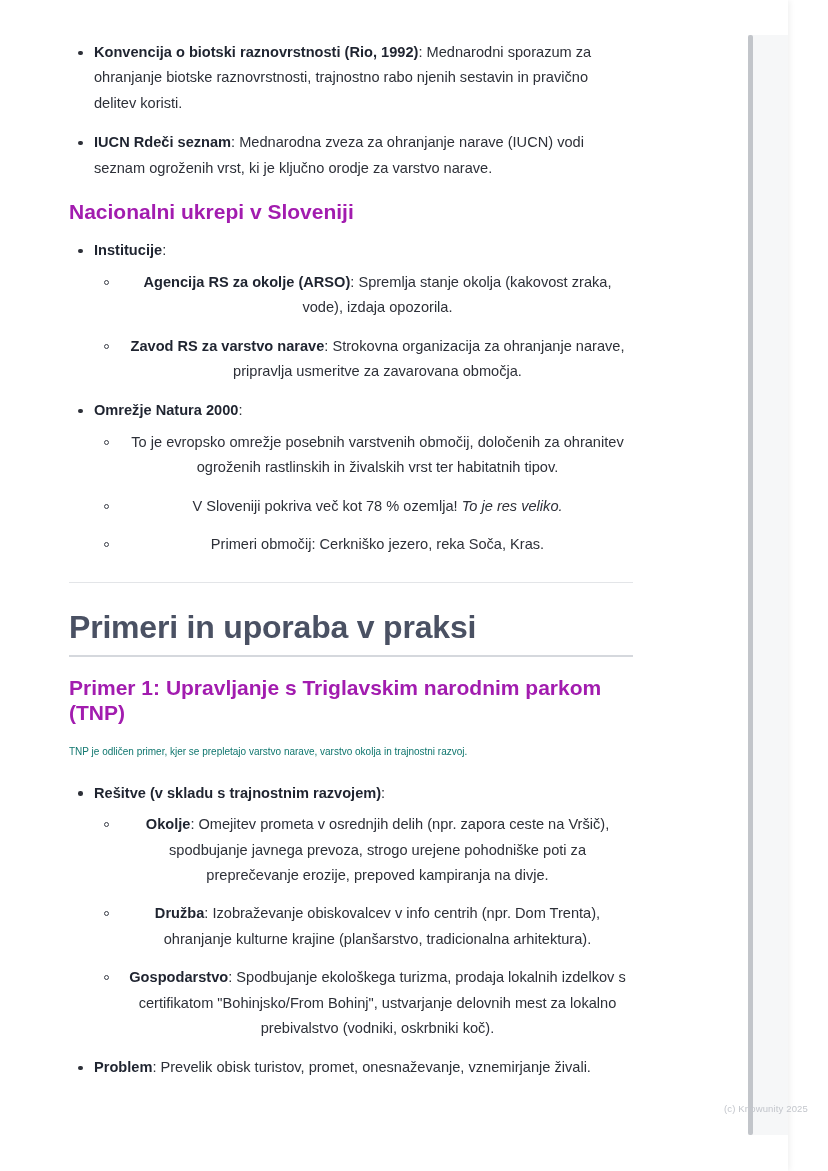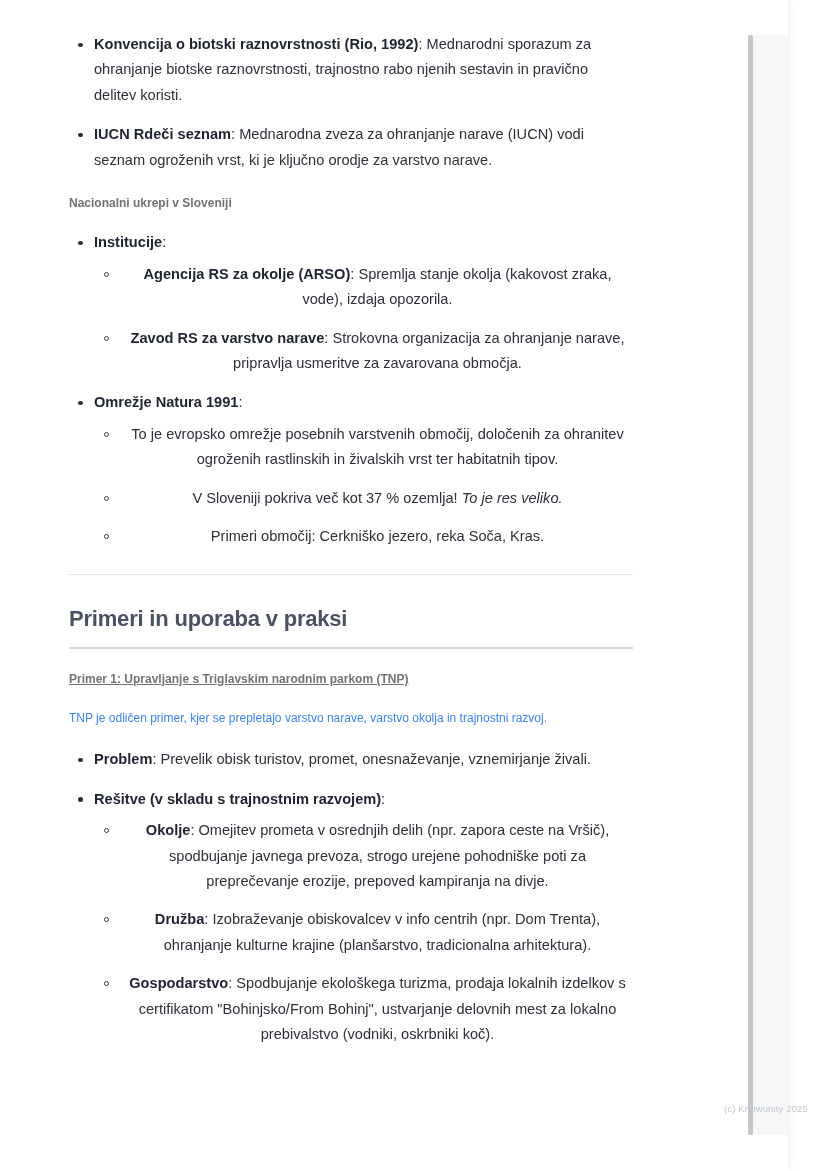--- a/index.html
+++ b/index.html
@@ -25,21 +25,21 @@
     width: 788px;
     height: 1171px;
     background: #ffffff;
     box-shadow: 2px 0 6px rgba(0,0,0,0.06);
   }
 
   
   #content {
     position: absolute;
     left: 69px;
-    top: 32px;
+    top: 40px;
     width: 564px;
   }
 
   ul.lvl1 {
     list-style: none;
     margin: 0;
     padding: 0;
   }
   ul.lvl1 > li.item1 {
     position: relative;
@@ -80,47 +80,47 @@
     top: 10px;
     width: 5px;
     height: 5px;
     border-radius: 50%;
     border: 1.2px solid #3b3f49;
     box-sizing: border-box;
     background: transparent;
   }
 
   .subhead {
-    font-size: 12px;
+    font-size: 21px;
     line-height: 25.4px;
     font-weight: bold;
-    color: #737373;
+    color: #a21caf;
     margin: 18px 0 14px 0;
   }
 
   .para {
-    font-size: 12px;
-    line-height: 25.4px;
-    color: #3b82f6;
+    font-size: 10px;
+    line-height: 25.4px;
+    color: #0f766e;
     text-align: justify;
     margin: 14px 0 16px 0;
   }
 
   b, .b { font-weight: bold; color: #1f2430; }
   i, .i { }
 
   
   hr.rule-top {
     border: 0;
     border-top: 1px solid #e3e5e8;
     margin: 24px 0 0 0;
     width: 564px;
   }
   h2.section-title {
-    font-size: 22px;
+    font-size: 32px;
     line-height: 32px;
     font-weight: bold;
     color: #4a5163;
     margin: 28px 0 12px 0;
     letter-spacing: -0.2px;
   }
   hr.rule-under {
     border: 0;
     border-top: 2px solid #d5d8dd;
     margin: 0 0 18px 0;
@@ -192,70 +192,70 @@
           </li>
           <li class="item2">
             <span class="circ"></span>
             <b>Zavod RS za varstvo narave</b><span>: Strokovna organizacija za ohranjanje narave, pripravlja usmeritve za zavarovana območja.</span>
           </li>
         </ul>
       </li>
 
       <li class="item1">
         <span class="disc"></span>
-        <b>Omrežje Natura 1991</b><span>:</span>
+        <b>Omrežje Natura 2000</b><span>:</span>
         <ul class="lvl2">
           <li class="item2">
             <span class="circ"></span>
             <span>To je evropsko omrežje posebnih varstvenih območij, določenih za ohranitev ogroženih rastlinskih in živalskih vrst ter habitatnih tipov.</span>
           </li>
           <li class="item2">
             <span class="circ"></span>
-            <span>V Sloveniji pokriva več kot 37 % ozemlja! </span><i>To je res veliko.</i>
+            <span>V Sloveniji pokriva več kot 78 % ozemlja! </span><i>To je res veliko.</i>
           </li>
           <li class="item2">
             <span class="circ"></span>
             <span>Primeri območij: Cerkniško jezero, reka Soča, Kras.</span>
           </li>
         </ul>
       </li>
 
     </ul>
 
     <hr class="rule-top">
     <h2 class="section-title">Primeri in uporaba v praksi</h2>
     <hr class="rule-under">
 
-    <div class="subhead" style="margin-top:0;margin-bottom:0;text-decoration:underline;">Primer 1: Upravljanje s Triglavskim narodnim parkom (TNP)</div>
+    <div class="subhead" style="margin-top:0;margin-bottom:0;">Primer 1: Upravljanje s Triglavskim narodnim parkom (TNP)</div>
 
     <p class="para">TNP je odličen primer, kjer se prepletajo varstvo narave, varstvo okolja in trajnostni razvoj.</p>
 
     <ul class="lvl1">
-      <li class="item1">
-        <span class="disc"></span>
-        <b>Problem</b><span>: Prevelik obisk turistov, promet, onesnaževanje, vznemirjanje živali.</span>
-      </li>
       <li class="item1">
         <span class="disc"></span>
         <b>Rešitve (v skladu s trajnostnim razvojem)</b><span>:</span>
         <ul class="lvl2">
           <li class="item2">
             <span class="circ"></span>
             <b>Okolje</b><span>: Omejitev prometa v osrednjih delih (npr. zapora ceste na Vršič), spodbujanje javnega prevoza, strogo urejene pohodniške poti za preprečevanje erozije, prepoved kampiranja na divje.</span>
           </li>
           <li class="item2">
             <span class="circ"></span>
             <b>Družba</b><span>: Izobraževanje obiskovalcev v info centrih (npr. Dom Trenta), ohranjanje kulturne krajine (planšarstvo, tradicionalna arhitektura).</span>
           </li>
           <li class="item2">
             <span class="circ"></span>
             <b>Gospodarstvo</b><span>: Spodbujanje ekološkega turizma, prodaja lokalnih izdelkov s certifikatom "Bohinjsko/From Bohinj", ustvarjanje delovnih mest za lokalno prebivalstvo (vodniki, oskrbniki koč).</span>
           </li>
         </ul>
       </li>
+      <li class="item1">
+        <span class="disc"></span>
+        <b>Problem</b><span>: Prevelik obisk turistov, promet, onesnaževanje, vznemirjanje živali.</span>
+      </li>
     </ul>
 
   </div>
 </div>
 
 <div id="scrollbar-track"></div>
 <div id="scrollbar-thumb"></div>
 
 <div id="footer-watermark">(c) Knowunity 2025</div>
 

